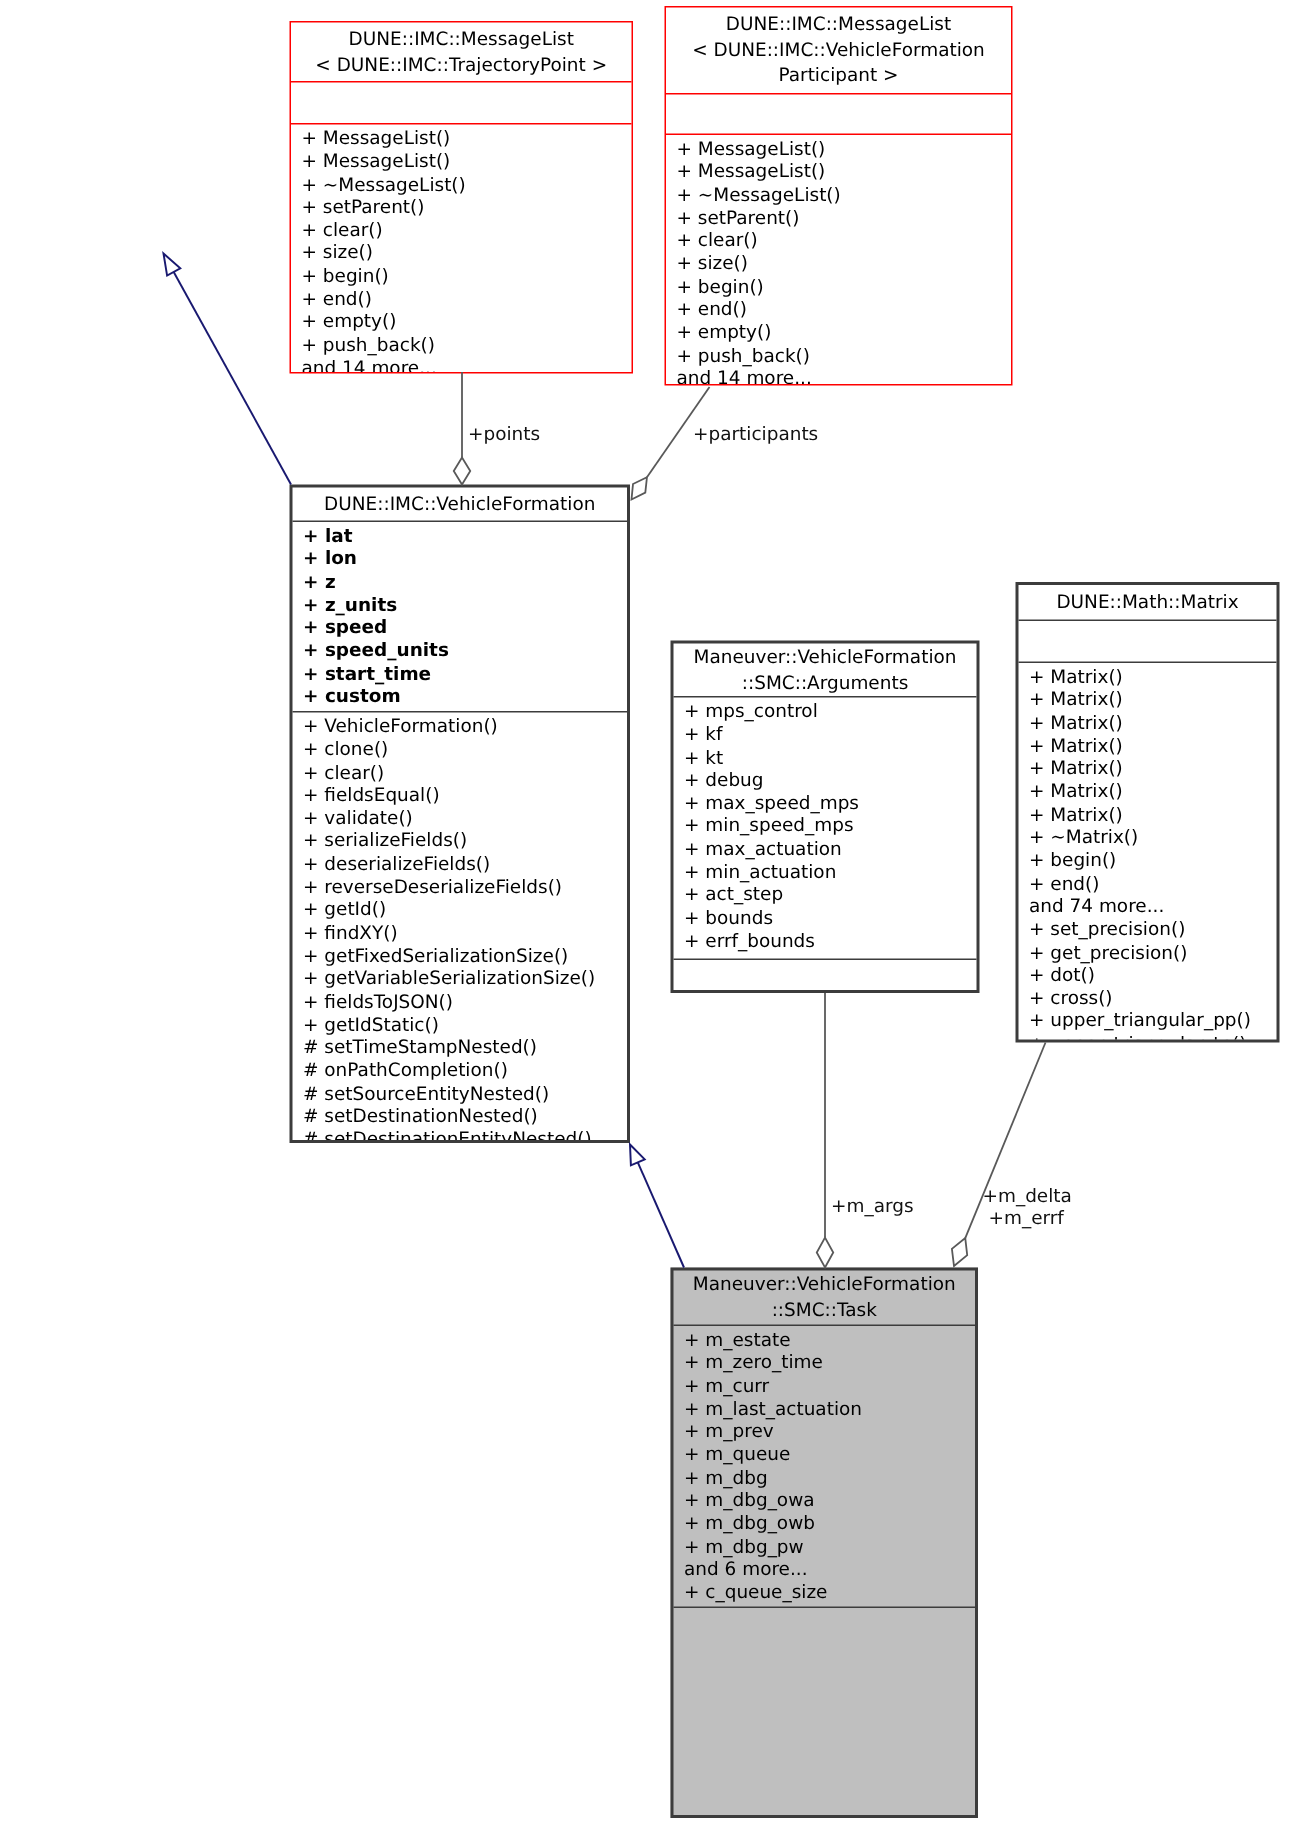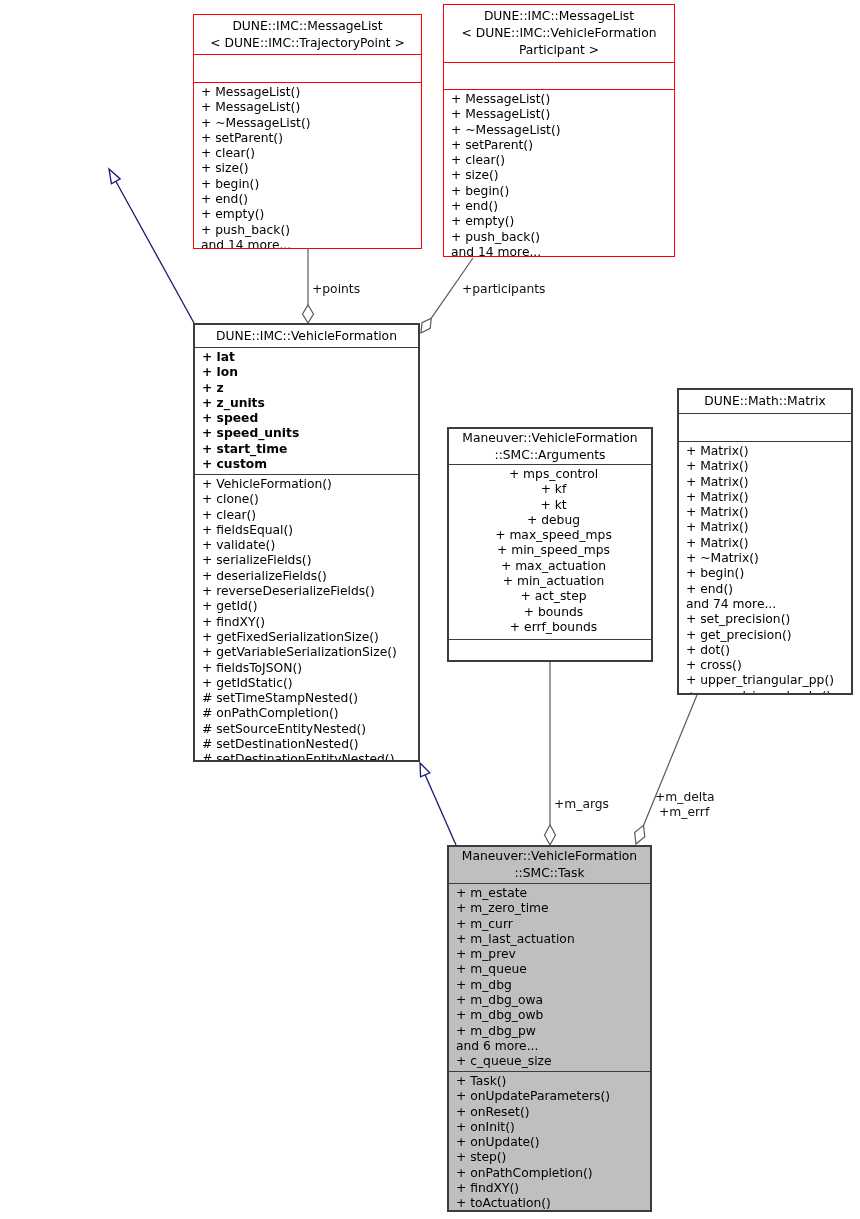--- a/index.html
+++ b/index.html
@@ -122,21 +122,21 @@
         <div class="member"># onPathCompletion()</div>
         <div class="member"># setSourceEntityNested()</div>
         <div class="member"># setDestinationNested()</div>
         <div class="member"># setDestinationEntityNested()</div>
       </div>
   </div>
 
   <div class="box" style="left:447px;top:427px;width:206px;height:235px;">
     <div class="title" style="height:33px;">Maneuver::VehicleFormation
 ::SMC::Arguments</div>
-    <div class="sec" style="height:172px;text-align:center;">
+    <div class="sec" style="height:172px;">
         <div class="member">+ mps_control</div>
         <div class="member">+ kf</div>
         <div class="member">+ kt</div>
         <div class="member">+ debug</div>
         <div class="member">+ max_speed_mps</div>
         <div class="member">+ min_speed_mps</div>
         <div class="member">+ max_actuation</div>
         <div class="member">+ min_actuation</div>
         <div class="member">+ act_step</div>
         <div class="member">+ bounds</div>
@@ -179,31 +179,20 @@
         <div class="member">+ m_last_actuation</div>
         <div class="member">+ m_prev</div>
         <div class="member">+ m_queue</div>
         <div class="member">+ m_dbg</div>
         <div class="member">+ m_dbg_owa</div>
         <div class="member">+ m_dbg_owb</div>
         <div class="member">+ m_dbg_pw</div>
         <div class="member">and 6 more...</div>
         <div class="member">+ c_queue_size</div>
       </div>
-    <div class="sec fill">
-        <div class="member">+ Task()</div>
-        <div class="member">+ onUpdateParameters()</div>
-        <div class="member">+ onReset()</div>
-        <div class="member">+ onInit()</div>
-        <div class="member">+ onUpdate()</div>
-        <div class="member">+ step()</div>
-        <div class="member">+ onPathCompletion()</div>
-        <div class="member">+ findXY()</div>
-        <div class="member">+ toActuation()</div>
-      </div>
   </div>
 
   <svg class="edges" width="860" height="1219" viewBox="0 0 860 1219">
 
     <g>
       <line x1="194" y1="323" x2="115.8" y2="181.3" stroke="#191970" stroke-width="1.3"></line>
       <polygon points="109,169 120.2,178.9 111.4,183.7" fill="#ffffff" stroke="#191970" stroke-width="1.3"></polygon>
     </g>
 
     <g>

